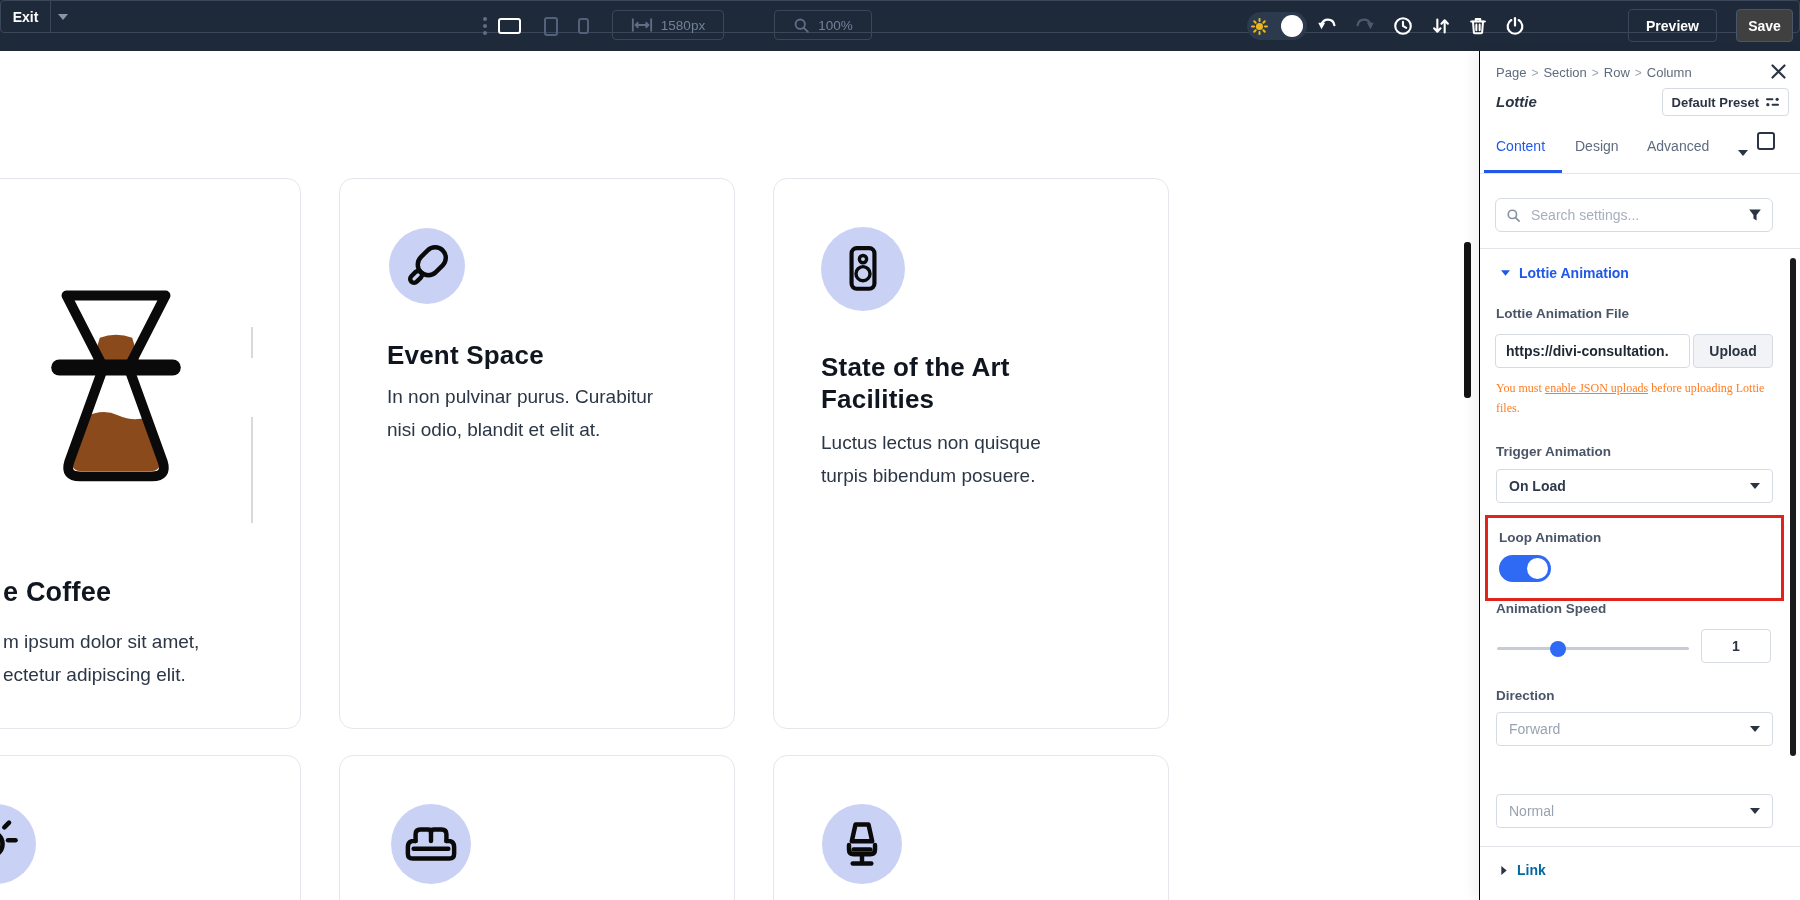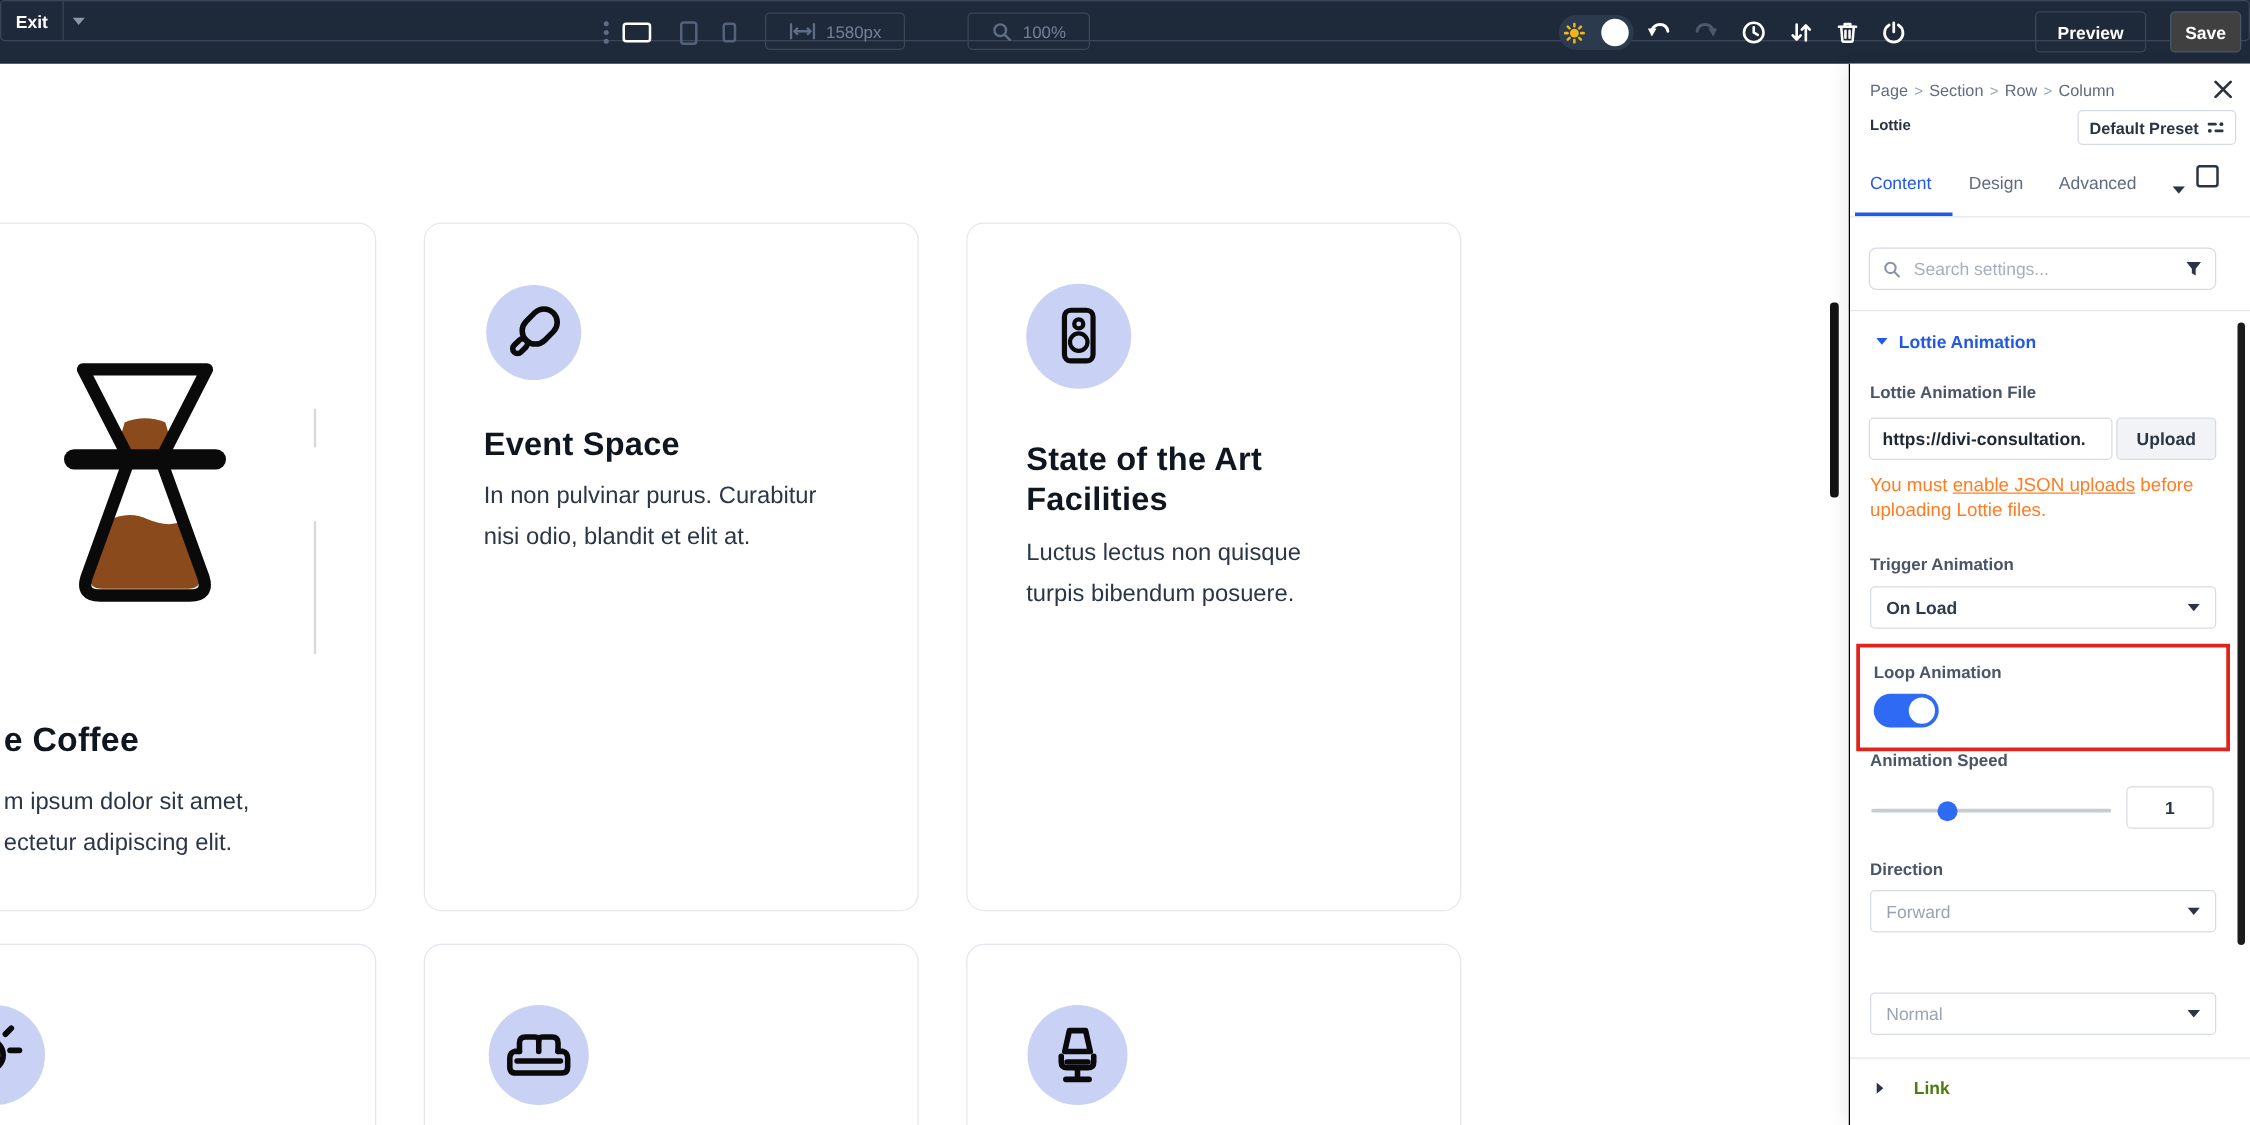--- a/index.html
+++ b/index.html
@@ -36,50 +36,50 @@
   .card h3{margin:0;position:absolute;font-weight:800;color:#10161f;letter-spacing:.2px;}
   .body-line{position:absolute;font-size:19px;color:#2b3646;}
   .tick{position:absolute;width:2px;background:#d7d9dd;}
   .scrollbar{position:absolute;background:#141414;border-radius:3px;cursor:pointer;}
   
   .sidebar{position:absolute;left:1479px;top:51px;width:321px;height:849px;background:#fff;
            border-left:1px solid #000000;box-shadow:-6px 0 12px rgba(0,0,0,.05);}
   .sb{position:absolute;box-sizing:border-box;}
   .crumb{font-size:13px;color:#5f6b7e;cursor:pointer;}
   .crumb-sep{font-size:12px;color:#9aa5b3;margin:0 5px;}
-  .sb-title{font-size:12px;font-weight:700;color:#2b3443;}
+  .sb-title{font-size:15px;font-weight:700;color:#2b3443;font-style:italic;}
   .preset-btn{height:28px;border:1px solid #d6dbe3;border-radius:4px;display:flex;align-items:center;
               gap:7px;padding:0 9px;font-size:13px;font-weight:700;color:#2b3443;cursor:pointer;}
   .tab{font-size:14px;color:#5f6b7e;cursor:pointer;}
   .tab.active{color:#2158e8;font-weight:500;}
   .divider{left:0;right:0;height:1px;background:#e2e6eb;}
   .search-box{left:15px;width:278px;height:34px;border:1px solid #d6dbe3;border-radius:6px;
               display:flex;align-items:center;padding:0 10px;gap:8px;}
   .search-box input{flex:1;border:none;outline:none;font-size:14px;color:#4a5568;
                     font-family:"Liberation Sans",sans-serif;}
   .search-box input::placeholder{color:#a7afbe;}
   .sec-head{display:flex;align-items:center;gap:9px;font-size:14px;font-weight:700;color:#2158e8;cursor:pointer;}
   .lbl{font-size:13.5px;font-weight:600;color:#4a5568;}
   .txt-input{border:1px solid #d6dbe3;border-radius:4px;font-size:14px;font-weight:700;color:#1f2733;
              padding:0 10px;outline:none;font-family:"Liberation Sans",sans-serif;box-sizing:border-box;}
   .upload-btn{width:80px;height:34px;background:#f1f3f6;border:1px solid #d6dbe3;border-radius:4px;
               display:flex;align-items:center;justify-content:center;font-size:14px;font-weight:600;
               color:#2b3443;cursor:pointer;}
-  .warning{font-size:15px;line-height:19.5px;color:#ff7c22;width:290px;}
+  .warning{font-size:12px;line-height:19.5px;color:#ff7c22;width:290px;font-family:Liberation Serif, serif;}
   .warning a{color:#ff7c22;text-decoration:underline;cursor:pointer;}
   .dd{left:16px;width:277px;height:34px;border:1px solid #d6dbe3;border-radius:4px;background:#fff;
       display:flex;align-items:center;justify-content:space-between;padding:0 12px;cursor:pointer;}
   .dd-val{font-size:14px;font-weight:600;color:#2f3a4c;}
   .dd.ph .dd-val{color:#9aa3b2;font-weight:400;}
   .hl-red{left:5px;width:299px;height:86px;border:3px solid #e0241c;}
   .toggle{width:52px;height:27px;border-radius:14px;background:#2e6af3;position:absolute;cursor:pointer;}
   .toggle .knob{position:absolute;right:3px;top:3px;width:21px;height:21px;border-radius:50%;background:#fff;}
   .slider-track{height:3px;background:#c6cbd4;border-radius:2px;}
   .slider-knob{width:16px;height:16px;border-radius:50%;background:#2e6af3;position:absolute;cursor:pointer;}
-  .link-row{display:flex;align-items:center;gap:24px;font-size:14px;font-weight:700;color:#4d7c0f;cursor:pointer;}
+  .link-row{display:flex;align-items:center;gap:10px;font-size:14px;font-weight:700;color:#0369a1;cursor:pointer;}
 </style>
 </head>
 <body>
 
 <div class="root">
 
   <div class="toolbar">
 
     <div class="tb-abs tb-icon-btn" style="left:472px;">
       <span class="dots">

